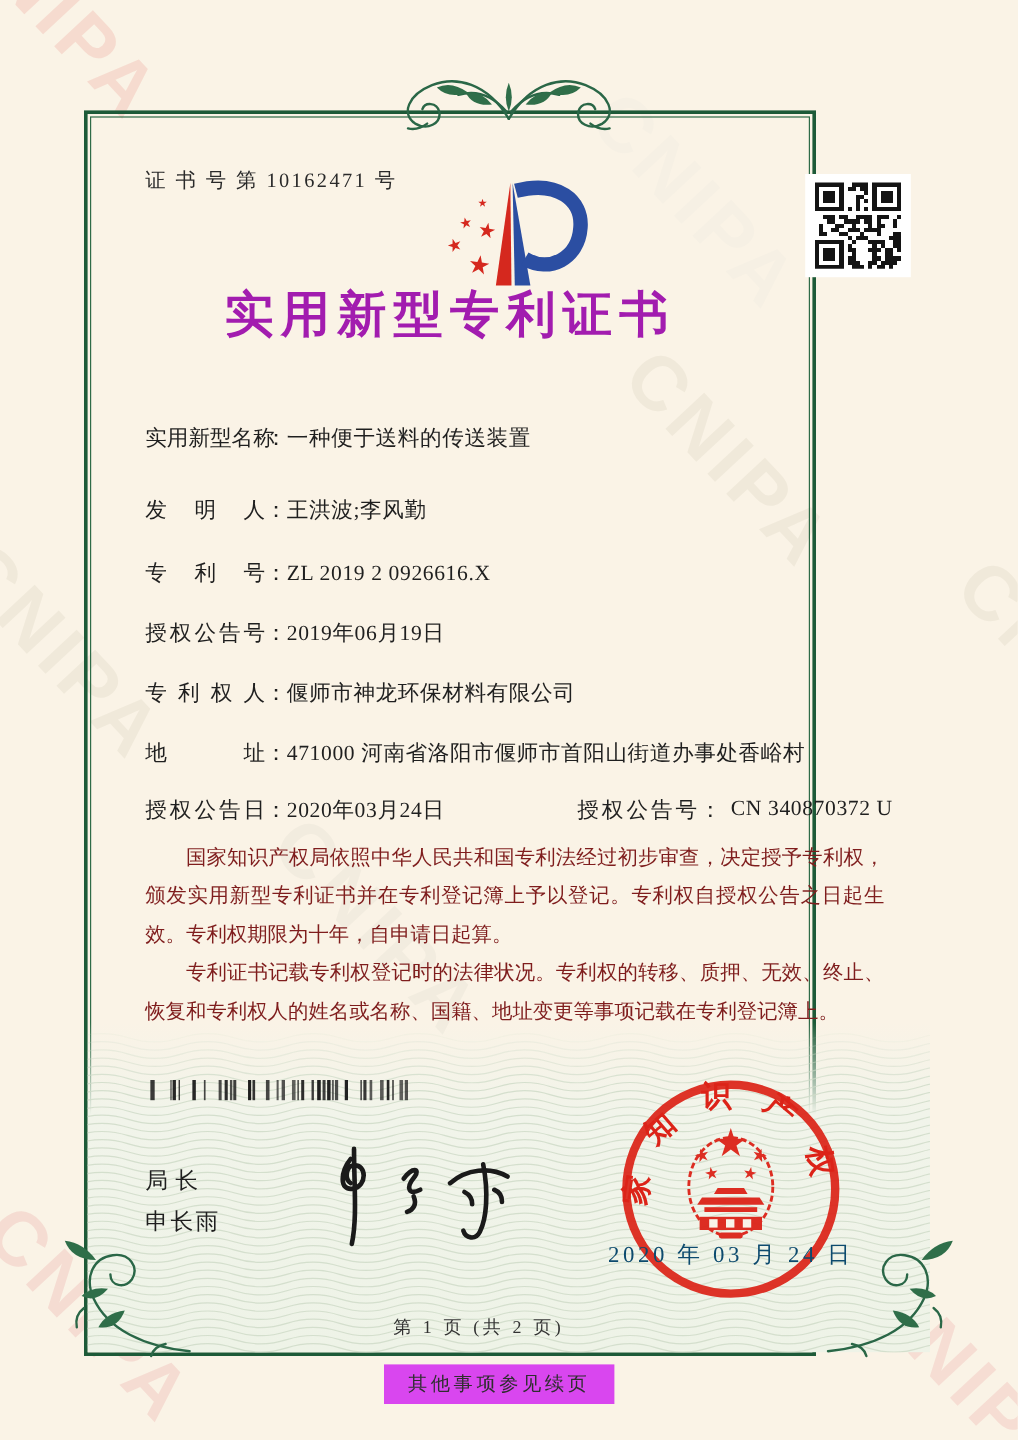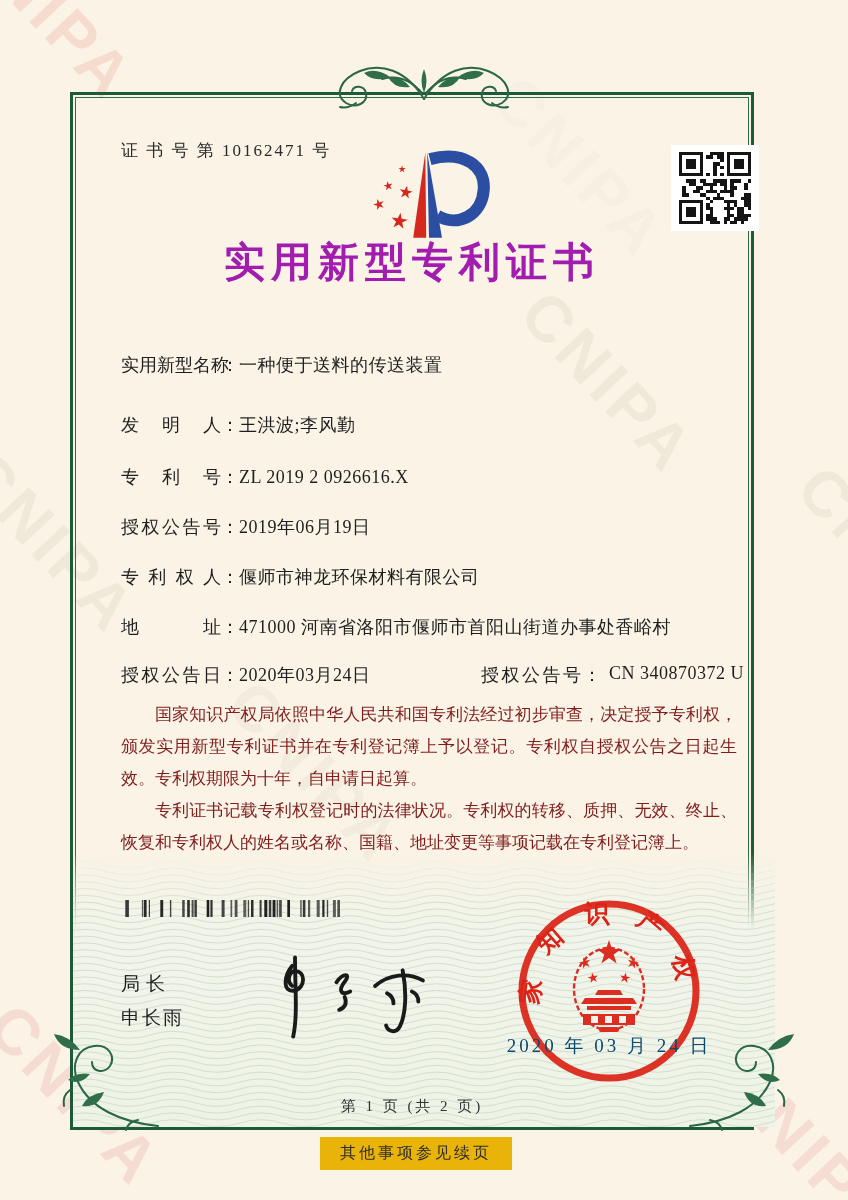--- a/index.html
+++ b/index.html
@@ -2,21 +2,21 @@
 <html><head>
 <meta charset="utf-8">
 <style>
   html,body{margin:0;padding:0;}
   body{width:848px;height:1200px;overflow:hidden;position:relative;
        background:#faf3e6;font-family:"Liberation Serif","DejaVu Serif",serif;color:#1f1f1f;}
   .page{position:absolute;inset:0;width:848px;height:1200px;}
   .wm{position:absolute;z-index:0;font-weight:700;font-size:64px;letter-spacing:5px;
       transform:rotate(47deg);white-space:nowrap;user-select:none;
       font-family:"Liberation Sans","DejaVu Sans",sans-serif;}
-  .border-box{position:absolute;left:70px;top:92px;width:684px;height:1038px;
+  .border-box{position:absolute;left:70px;top:92px;width:610px;height:1038px;
       border:3px solid #1d5a38;z-index:1;box-sizing:border-box;}
   .border-inner{position:absolute;inset:2px;border:1px solid #2e6b47;pointer-events:none;}
   .waves{position:absolute;left:0;top:757px;width:702px;height:275px;}
   .cert-no{position:absolute;left:48px;top:44px;font-size:17px;letter-spacing:2px;color:#2a2a2a;}
   .logo{position:absolute;left:282px;top:52px;width:148px;height:102px;}
   .qr-box{position:absolute;left:598px;top:50px;width:88px;height:86px;background:#ffffff;}
   .qr-box svg{position:absolute;left:8px;top:7px;}
   .doc-title{position:absolute;left:0;top:140px;width:100%;text-align:center;
       font-size:41px;font-weight:700;letter-spacing:6px;color:#a21caf;}
   .row{position:absolute;left:48px;width:640px;font-size:18px;white-space:nowrap;}
@@ -29,26 +29,26 @@
   .paras{position:absolute;left:48px;top:604px;width:616px;font-size:17px;line-height:32px;color:#7f1d1d;text-align:justify;}
   .paras p{margin:0;text-indent:2em;}
   .barcode{position:absolute;left:48px;top:805px;width:219px;height:17px;}
   .signer-title{position:absolute;left:48px;top:876px;font-size:19px;letter-spacing:6px;text-align:center;}
   .signer-name{position:absolute;left:48px;top:910px;font-size:19px;letter-spacing:2px;}
   .signature{position:absolute;left:178px;top:856px;width:215px;height:92px;}
   .seal{position:absolute;left:440px;top:800px;width:192px;height:192px;}
   .seal-date{position:absolute;left:426px;top:938px;width:220px;text-align:center;
       font-size:19px;letter-spacing:3px;color:#0c4a6e;}
   .page-num{position:absolute;left:0;top:1002px;width:100%;text-align:center;font-size:15px;
-      letter-spacing:3px;color:#333;}
+      letter-spacing:3px;color:#333;padding-left:24px;}
   .ornament-top{position:absolute;left:294px;top:57px;width:260px;height:62px;z-index:2;}
   .flourish{position:absolute;top:1030px;width:112px;height:102px;z-index:2;}
   .flourish.left{left:50px;}
   .flourish.right{left:686px;transform:scaleX(-1);}
-  .continuation{position:absolute;left:320px;top:1137px;z-index:2;background:#eab308;
+  .continuation{position:absolute;left:320px;top:1137px;z-index:2;background:#d946ef;
       padding:6px 20px;font-size:16px;letter-spacing:3px;color:#2e2e2e;}
   .g-stroke{stroke:#2a6747;stroke-width:2;fill:none;stroke-linecap:round;}
   .g-fill{fill:#2f6e49;stroke:none;}
 </style>
 </head>
 <body>
 
 <svg width="0" height="0" style="position:absolute" aria-hidden="true">
   <defs>
     <path id="star5" d="M0,-10 L2.25,-3.09 L9.51,-3.09 L3.63,1.18 L5.88,8.09 L0,3.82 L-5.88,8.09 L-3.63,1.18 L-9.51,-3.09 L-2.25,-3.09 Z"></path>

